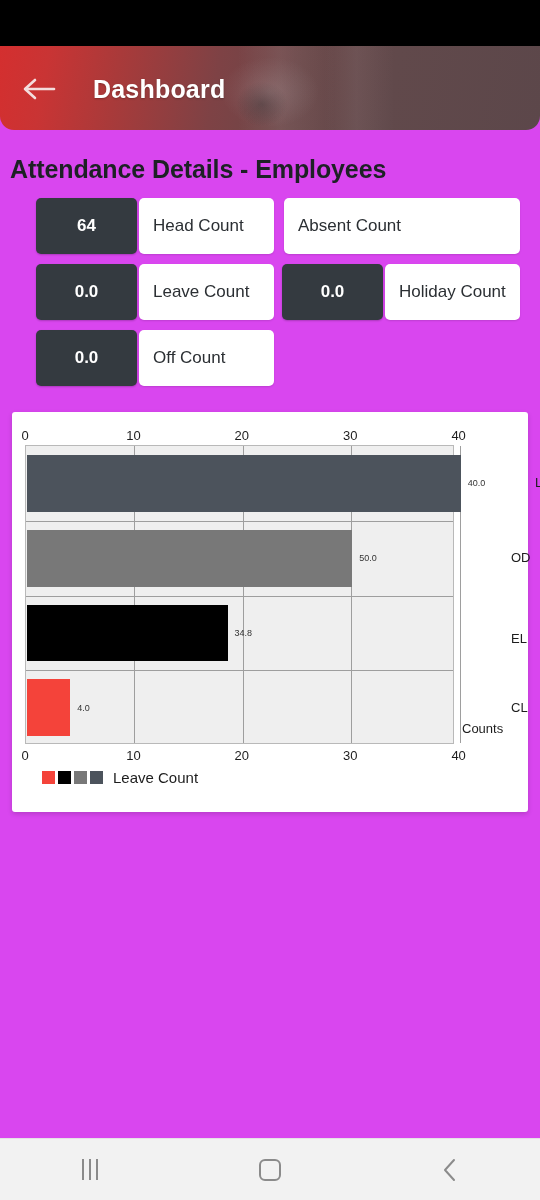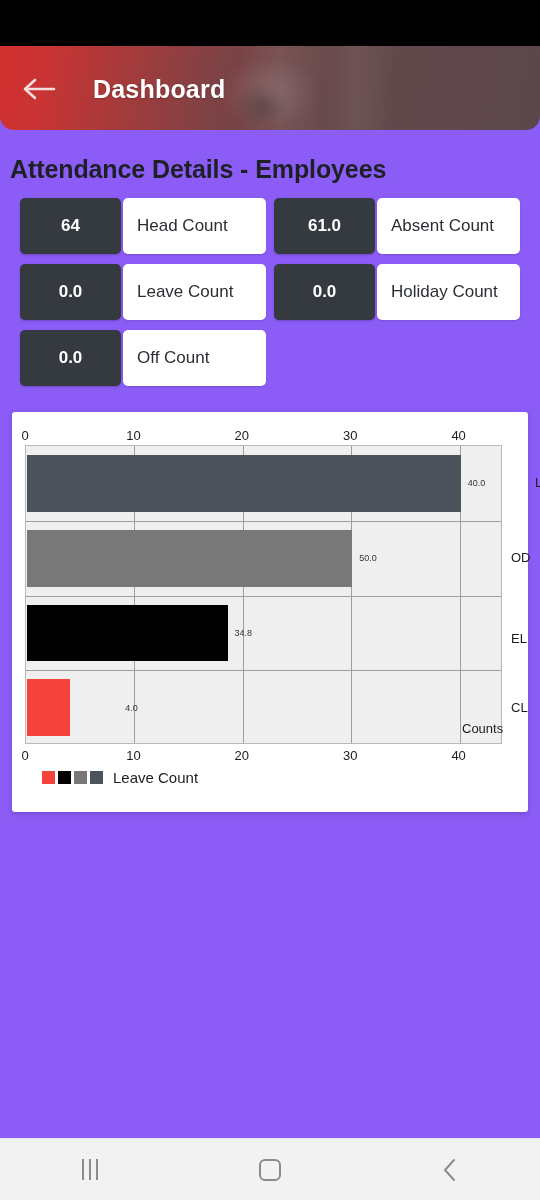--- a/index.html
+++ b/index.html
@@ -2,21 +2,21 @@
 <html><head>
 <meta charset="utf-8">
 <style>
   * { box-sizing: border-box; margin: 0; padding: 0; }
   html, body {
     width: 540px; height: 1200px;
     font-family: "Liberation Sans", sans-serif;
     background: #f7f7f7;
     overflow: hidden;
   }
-  #app { position: relative; width: 540px; height: 1200px; background: #8b5cf6; text-decoration: underline; }
+  #app { position: relative; width: 540px; height: 1200px; background: #d946ef; text-decoration: underline; }
 
   
   .statusbar {
     position: absolute; top: 0; left: 0;
     width: 540px; height: 46px;
     background: #000000;
   }
 
   
   .appbar {
@@ -55,21 +55,21 @@
   
   .content { position: absolute; top: 130px; left: 0; width: 540px; height: 1010px; }
 
   .section-title {
     font-size: 25px; font-weight: bold; color: #1d2125;
     margin: 25px 0 0 10px; letter-spacing: -0.1px;
   }
 
   
   .stat-grid {
-    margin: 14px 0 0 0; padding: 0 16px;
+    margin: 14px 0 0 16px; padding: 0 16px;
     display: flex; flex-wrap: wrap;
   }
   .stat-item {
     width: 50%; padding: 0 4px;
     display: flex; align-items: stretch;
     margin-bottom: 10px; height: 56px;
   }
   .stat-value {
     width: 101px; flex: 0 0 101px;
     background: #343a40; color: #ffffff;
@@ -97,21 +97,21 @@
     background: #ffffff;
     border-radius: 3px;
     box-shadow: 0 2px 5px rgba(0,0,0,0.16);
   }
   .plot {
     position: absolute; left: 13px; top: 20px;
     width: 477px; height: 325px;
   }
   .plot-area {
     position: absolute; left: 0; top: 13px;
-    width: 477px; height: 299px;
+    width: 429px; height: 299px;
     background: #efefef;
     border: 1px solid #b9b9b9;
   }
   .grid-v {
     position: absolute; top: 0; bottom: 0;
     width: 1px; background: #9e9e9e;
   }
   .grid-h {
     position: absolute; left: 0; right: 0;
     height: 1px; background: #9e9e9e;
@@ -197,21 +197,20 @@
 
     <div class="stat-grid">
 
       <div class="stat-item">
         <div class="stat-value">64</div>
         <div class="stat-label">Head Count</div>
       </div>
 
 
       <div class="stat-item">
-        <div class="stat-value">61.0</div>
         <div class="stat-label">Absent Count</div>
       </div>
 
       <div class="stat-item">
         <div class="stat-value">0.0</div>
         <div class="stat-label">Leave Count</div>
       </div>
 
       <div class="stat-item">
         <div class="stat-value">0.0</div>
@@ -246,21 +245,21 @@
               <div class="bar-label" style="left: 333.227px;">50.0</div>
             </div>
             <div class="grid-h" style="top: 149.5px;"></div>
             <div class="bar-row" style="top: 149.5px; height: 74.75px;">
               <div class="bar" style="width: 200.557px; background: rgb(0, 0, 0);"></div>
               <div class="bar-label" style="left: 208.557px;">34.8</div>
             </div>
             <div class="grid-h" style="top: 224.25px;"></div>
             <div class="bar-row" style="top: 224.25px; height: 74.75px;">
               <div class="bar" style="width: 43.3636px; background: rgb(244, 67, 58);"></div>
-              <div class="bar-label" style="left: 51.3636px; margin-left: 48px;">4.0</div>
+              <div class="bar-label" style="left: 51.3636px;">4.0</div>
             </div>
           </div>
       <div class="cat-label" style="top: 50.375px; margin-left: 24px;">LWP</div>
           <div class="cat-label" style="top: 125.125px;">OD</div>
           <div class="cat-label" style="top: 206px;">EL</div>
           <div class="cat-label" style="top: 274.625px;">CL</div>
           <div class="tick-top" style="left: 0px;">0</div>
           <div class="tick-bottom" style="left: 0px;">0</div>
           <div class="tick-top" style="left: 108.409px;">10</div>
           <div class="tick-bottom" style="left: 108.409px;">10</div>

